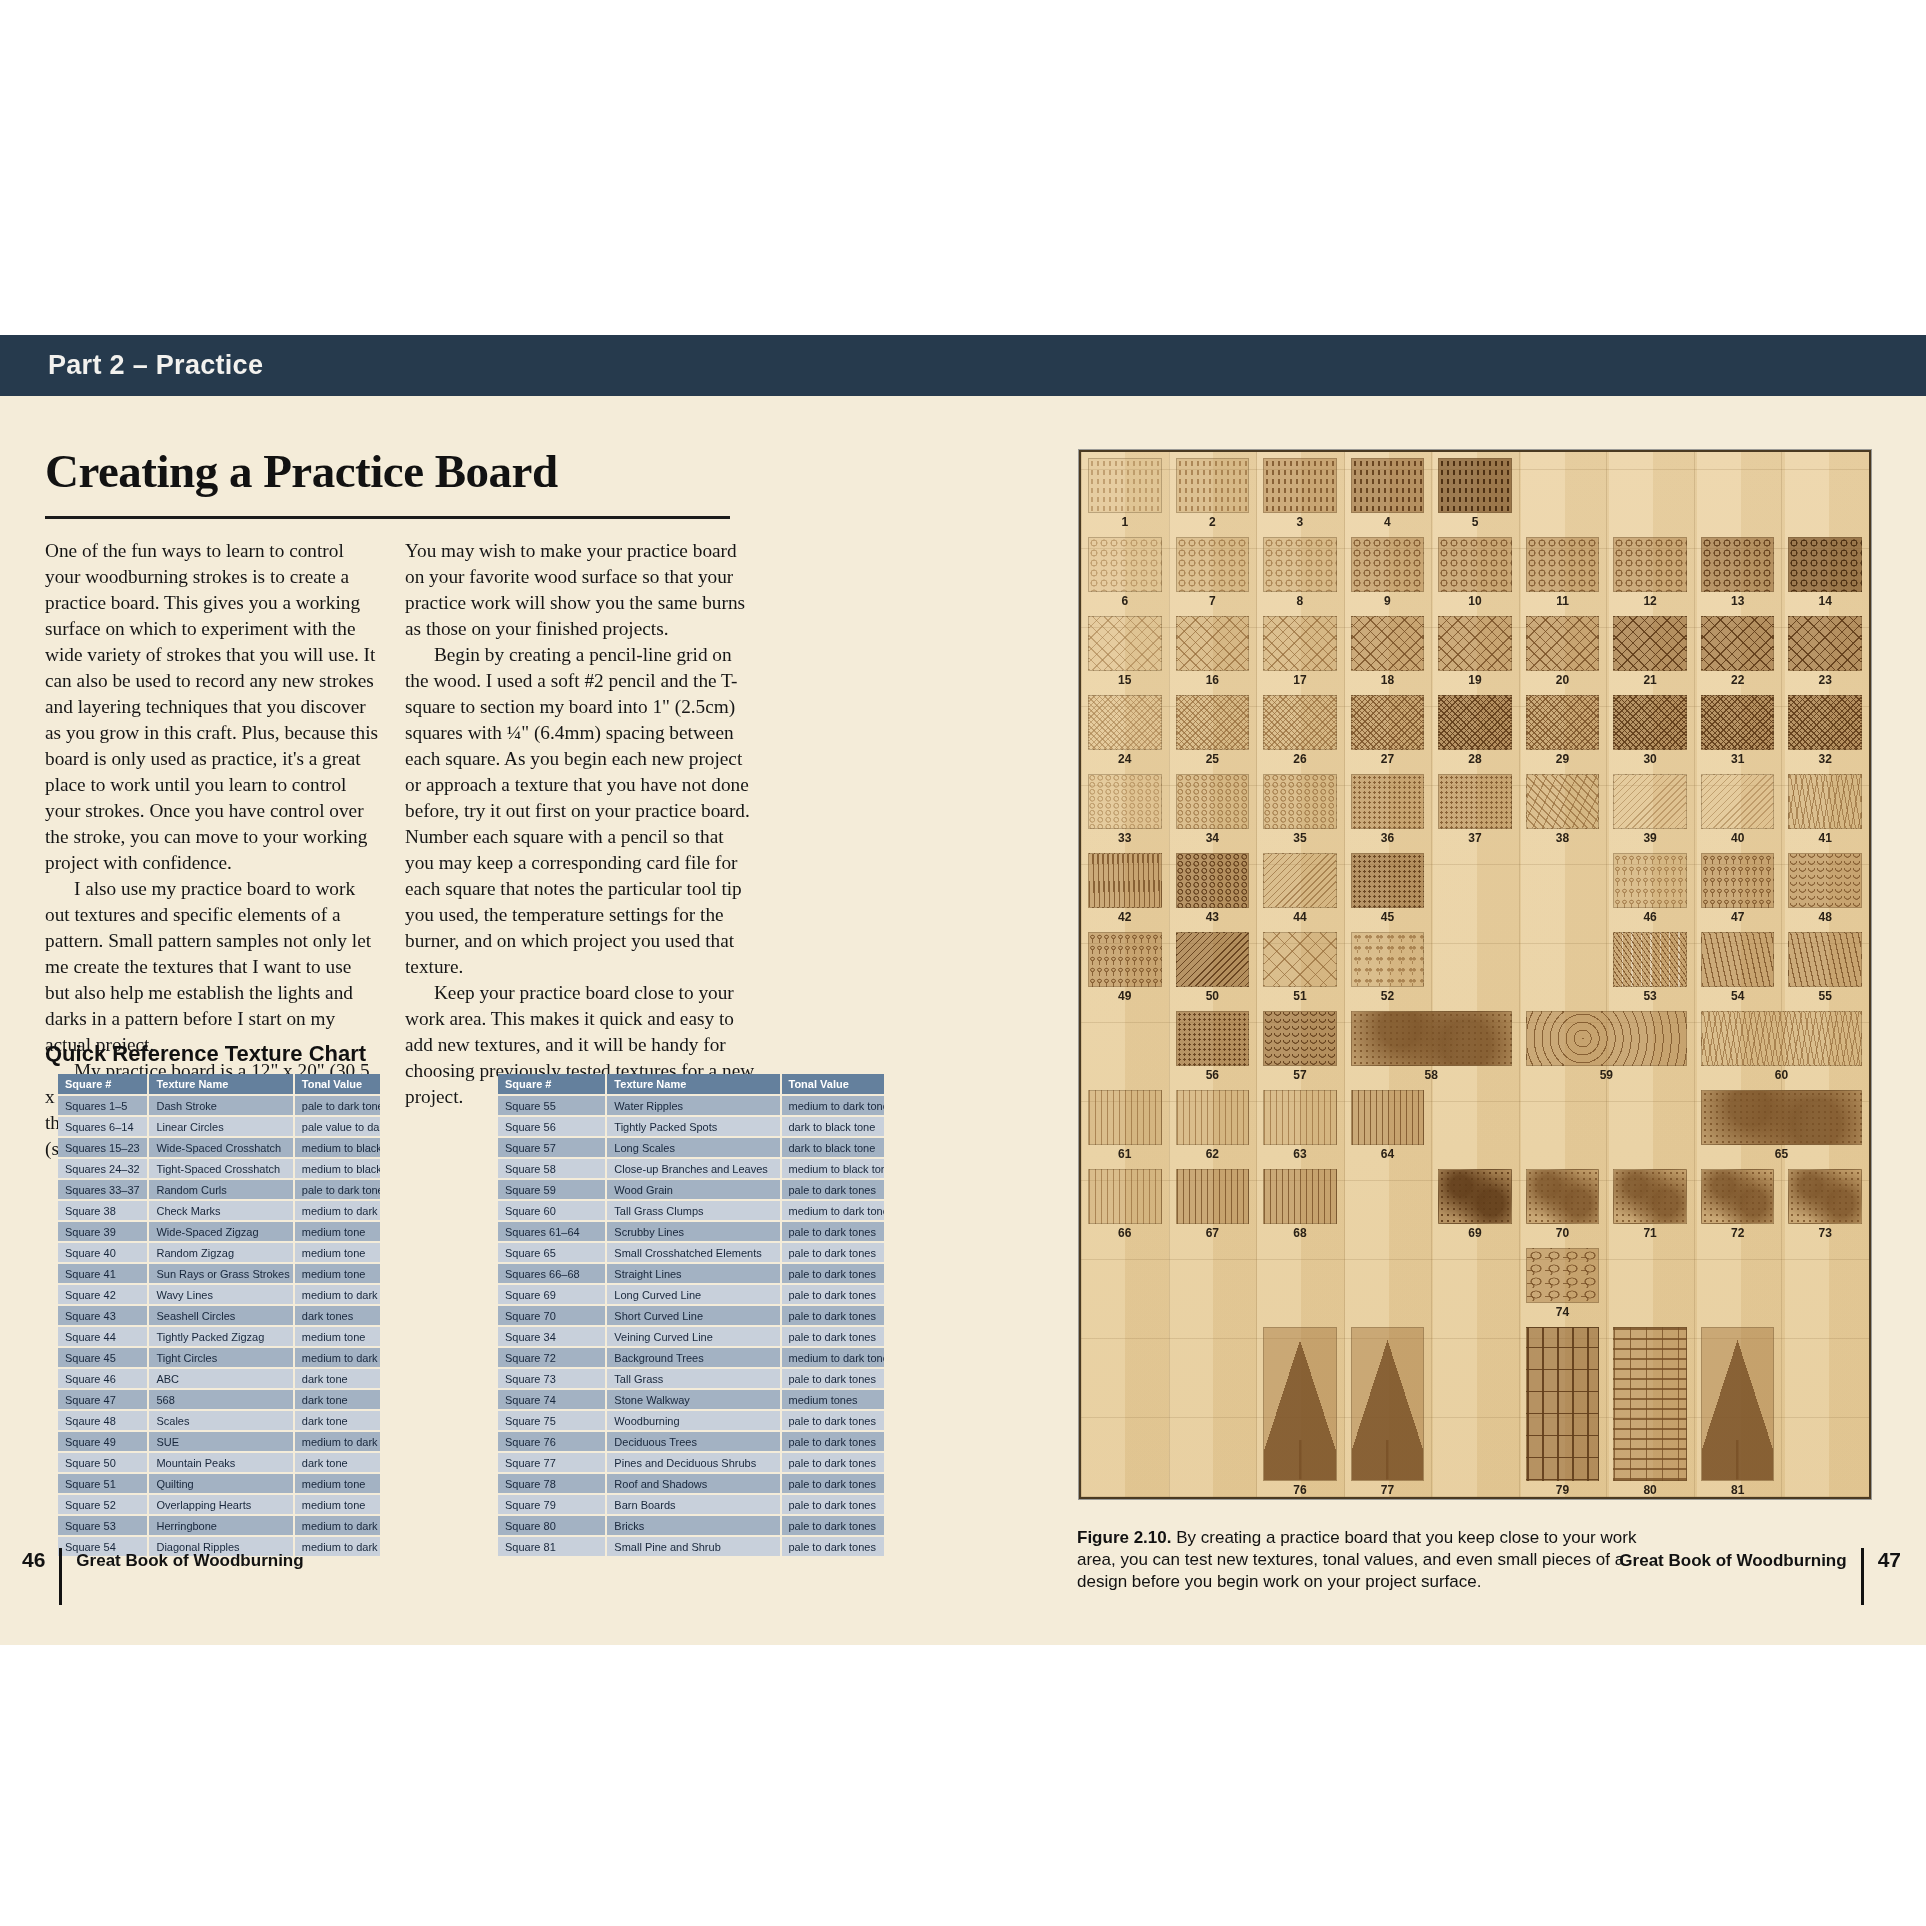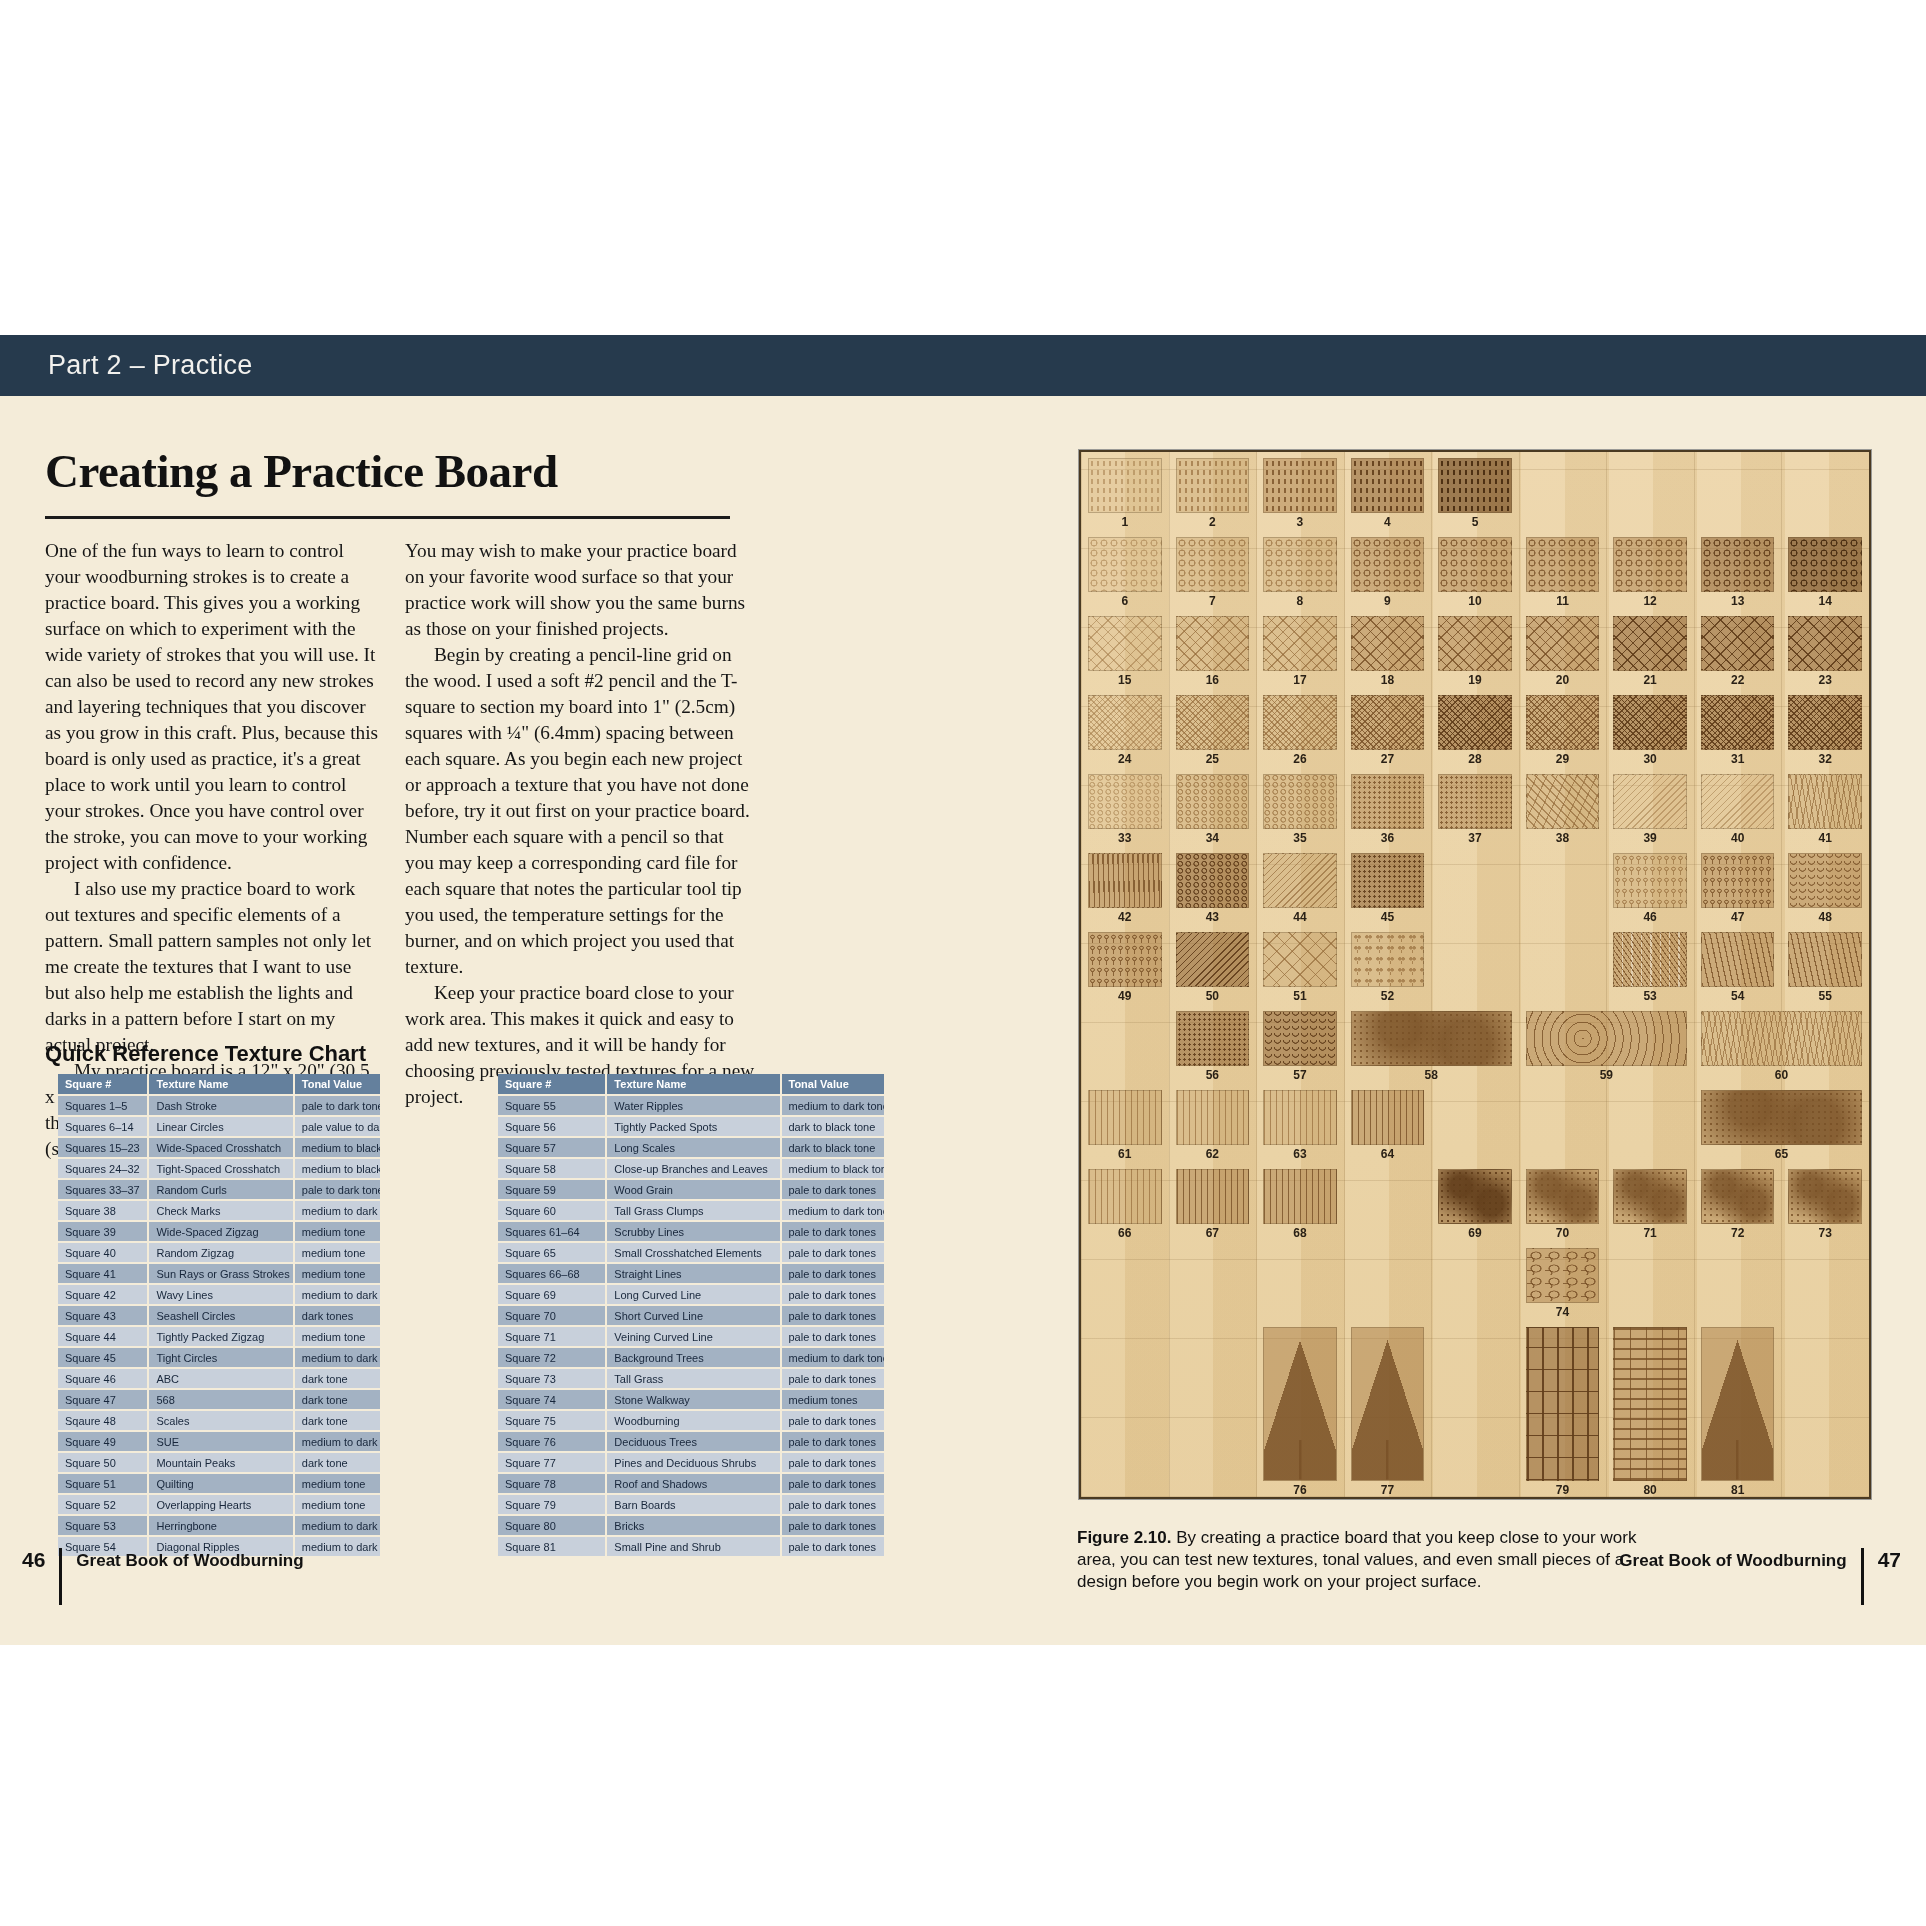--- a/index.html
+++ b/index.html
@@ -1,21 +1,21 @@
 <!DOCTYPE html>
 <html><head>
 <meta charset="utf-8">
 <style>
   html,body{margin:0;padding:0;background:#ffffff;}
   .canvas{position:relative;width:1927px;height:1927px;background:#ffffff;overflow:hidden;
           font-family:"Liberation Sans",sans-serif;}
   
   .header-bar{position:absolute;left:0;top:335px;width:1927px;height:61px;background:#263a4d;}
   .header-bar .part-label{display:block;padding-left:48px;line-height:61px;color:#f2f1ee;
-          font-size:27px;font-weight:normal;letter-spacing:0.3px;}
+          font-size:27px;font-weight:bold;letter-spacing:0.3px;}
   .page-bg{position:absolute;left:0;top:396px;width:1927px;height:1249px;background:#f4ecd9;}
   
   .page-title{position:absolute;left:45px;top:444px;margin:0;font-family:"Liberation Serif",serif;
           font-size:47px;font-weight:bold;color:#121212;letter-spacing:-0.5px;}
   .title-rule{position:absolute;left:45px;top:516px;width:685px;height:3px;background:#1b1b1b;}
   .bodycol{position:absolute;top:538px;font-family:"Liberation Serif",serif;font-size:19.3px;
           line-height:26px;color:#161616;}
   .bodycol p{margin:0;}
   .bodycol p.indent{text-indent:1.5em;}
   .col1{left:45px;width:334px;}
@@ -304,21 +304,21 @@
           <td>Square 69</td>
           <td>Long Curved Line</td>
           <td>pale to dark tones</td>
         </tr>
         <tr class="odd">
           <td>Square 70</td>
           <td>Short Curved Line</td>
           <td>pale to dark tones</td>
         </tr>
         <tr class="even">
-          <td>Square 71</td>
+          <td>Square 34</td>
           <td>Veining Curved Line</td>
           <td>pale to dark tones</td>
         </tr>
         <tr class="odd">
           <td>Square 72</td>
           <td>Background Trees</td>
           <td>medium to dark tones</td>
         </tr>
         <tr class="even">
           <td>Square 73</td>

